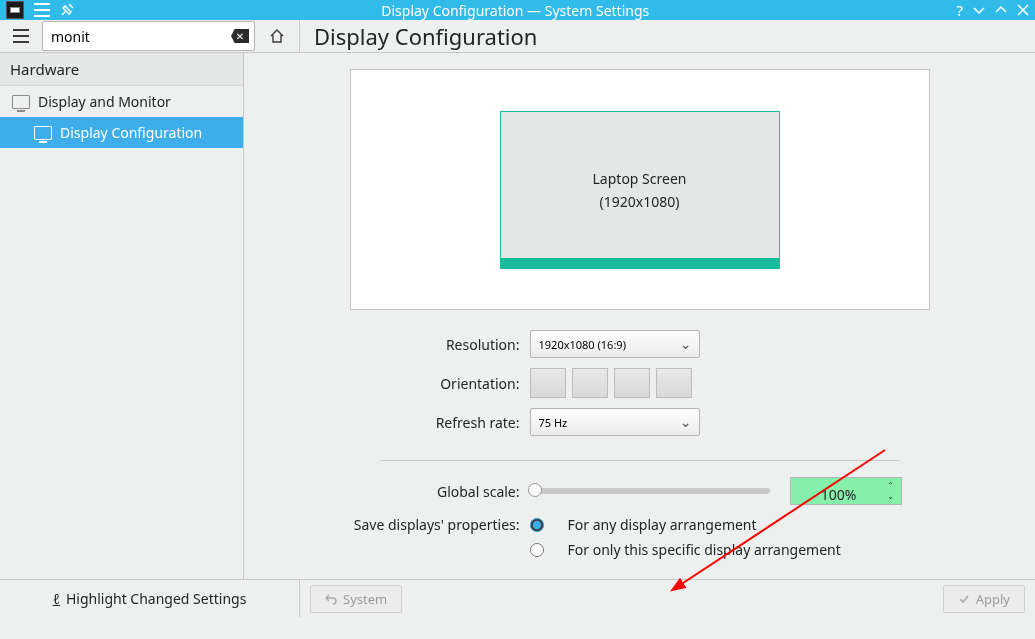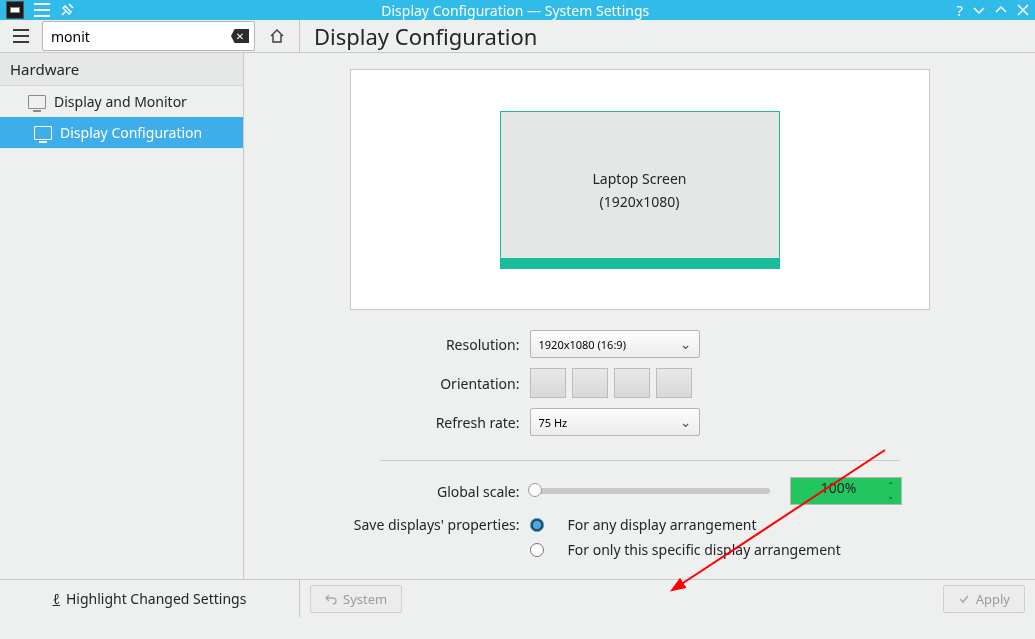--- a/index.html
+++ b/index.html
@@ -20,21 +20,21 @@
 .search-input { width:100%; height:30px; border:1px solid #b5b5b5; background:#fff; padding: 0 28px 0 8px; font-size:14px; border-radius:2px; }
 .clear-btn { position:absolute; right:6px; top:50%; transform:translateY(-50%); width:18px; height:14px; background:#2c2c2c; clip-path: polygon(20% 0, 100% 0, 100% 100%, 20% 100%, 0 50%); display:flex; align-items:center; justify-content:center; color:#fff; font-size:10px; cursor:pointer; }
 .home-btn { width:28px; height:28px; display:flex; align-items:center; justify-content:center; cursor:pointer; }
 
 .page-title-wrap { flex:1; display:flex; align-items:center; padding-left:14px; }
 .page-title { font-size: 22px; font-weight:400; }
 
 .body-row { display:flex; height: calc(100% - 30px - 45px - 38px); }
 .sidebar { width:244px; border-right:1px solid #c8c8c8; background:#eeefef; }
 .section-header { background:#e6e7e7; padding:6px 10px; font-size:15px; border-bottom:1px solid #d6d6d6; }
-.tree-item { display:flex; align-items:center; gap:8px; padding:6px 10px 6px 28px; cursor:pointer; }
+.tree-item { display:flex; align-items:center; gap:8px; padding:6px 10px 6px 12px; cursor:pointer; }
 .tree-item.child { padding-left:34px; }
 .tree-item.selected { background:#3daee9; color:#fff; }
 .monitor-icon { width:18px; height:14px; border:1.5px solid currentColor; border-radius:1px; position:relative; }
 .monitor-icon.light { color:#8a8a8a; }
 .monitor-icon.white { color:#fff; }
 .monitor-icon::after { content:''; position:absolute; bottom:-4px; left:4px; right:4px; height:2px; background:currentColor; }
 
 .content { flex:1; padding: 16px 30px 10px 30px; overflow:auto; display:flex; flex-direction:column; align-items:center; }
 
 .preview { width:580px; height:260px; background:#fff; border:1px solid #c8c8c8; display:flex; align-items:center; justify-content:center; margin-bottom:20px; }
@@ -48,21 +48,21 @@
 .form-control { flex:1; display:flex; align-items:center; gap:6px; }
 select { height:28px; border:1px solid #b5b5b5; background:linear-gradient(#fdfdfd,#ececec); padding:0 24px 0 8px; font-size:11px; appearance:none; position:relative; border-radius:2px; }
 .select-wrap { position:relative; display:inline-block; }
 .select-wrap::after { content:'⌄'; position:absolute; right:8px; top:4px; pointer-events:none; font-size:14px; color:#555; }
 .orient-btn { width:36px; height:30px; background:linear-gradient(#e8e8e8,#d8d8d8); border:1px solid #bcbcbc; cursor:pointer; }
 
 .divider { width:520px; height:1px; background:#c8c8c8; margin: 14px 0 16px 0; }
 
 .slider { flex:1; height:6px; background:#c8c8c8; border-radius:3px; position:relative; margin-right:14px; max-width:240px; }
 .slider-thumb { position:absolute; width:14px; height:14px; background:#fdfdfd; border:1px solid #999; border-radius:50%; top:-5px; left:-2px; }
-.spin { width:112px; height:28px; border:1px solid #b5b5b5; background:#22c55e; display:flex; align-items:flex-start; padding: 0 22px 0 8px; position:relative; }
+.spin { width:112px; height:28px; border:1px solid #b5b5b5; background:#86efac; display:flex; align-items:flex-end; padding: 16px 22px 0 8px; position:relative; }
 .spin-btns { position:absolute; right:2px; top:2px; bottom:2px; width:16px; display:flex; flex-direction:column; }
 .spin-btns span { flex:1; font-size:8px; text-align:center; line-height:10px; cursor:pointer; }
 
 .radio-row { display:flex; align-items:center; gap:24px; }
 input[type=radio] { width:14px; height:14px; accent-color:#3daee9; }
 
 .footer { height:38px; border-top:1px solid #c8c8c8; display:flex; align-items:stretch; }
 .footer-left { width:300px; border-right:1px solid #c8c8c8; display:flex; align-items:center; justify-content:center; gap:6px; cursor:pointer; }
 .underline-icon { text-decoration: underline; font-style:italic; font-size:14px; }
 .footer-right { flex:1; display:flex; align-items:center; padding:0 10px; gap:8px; }

